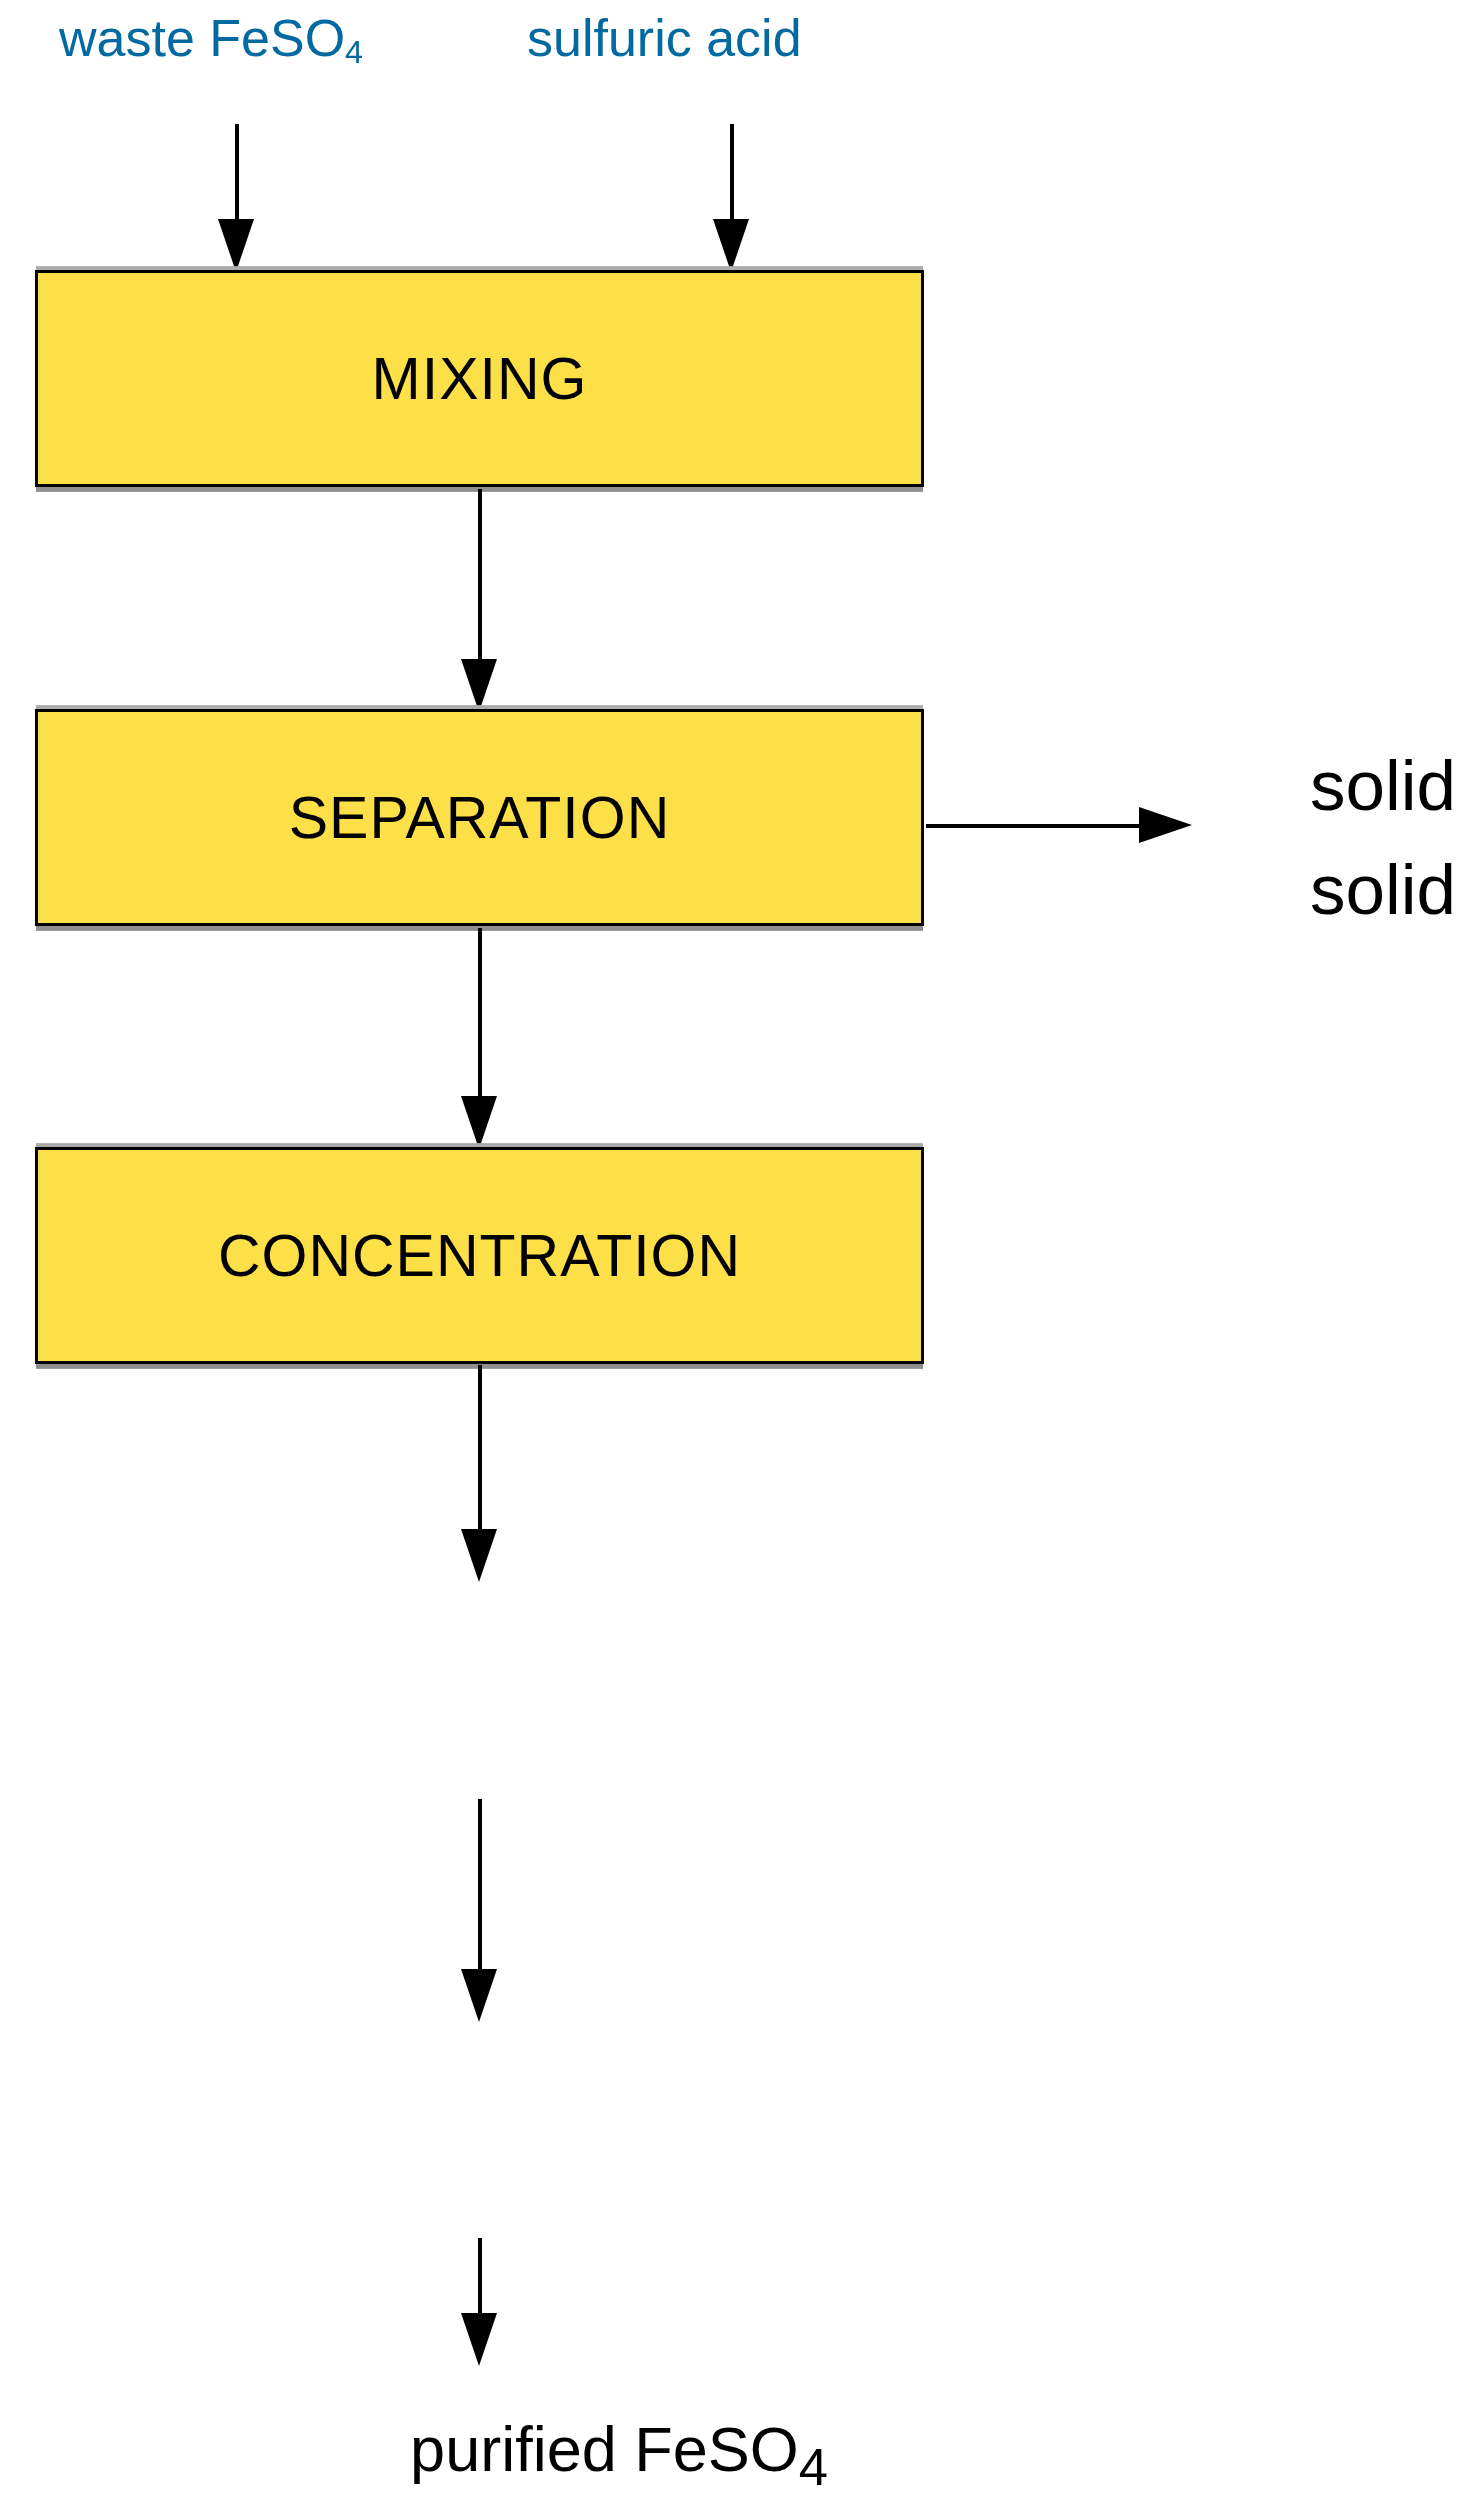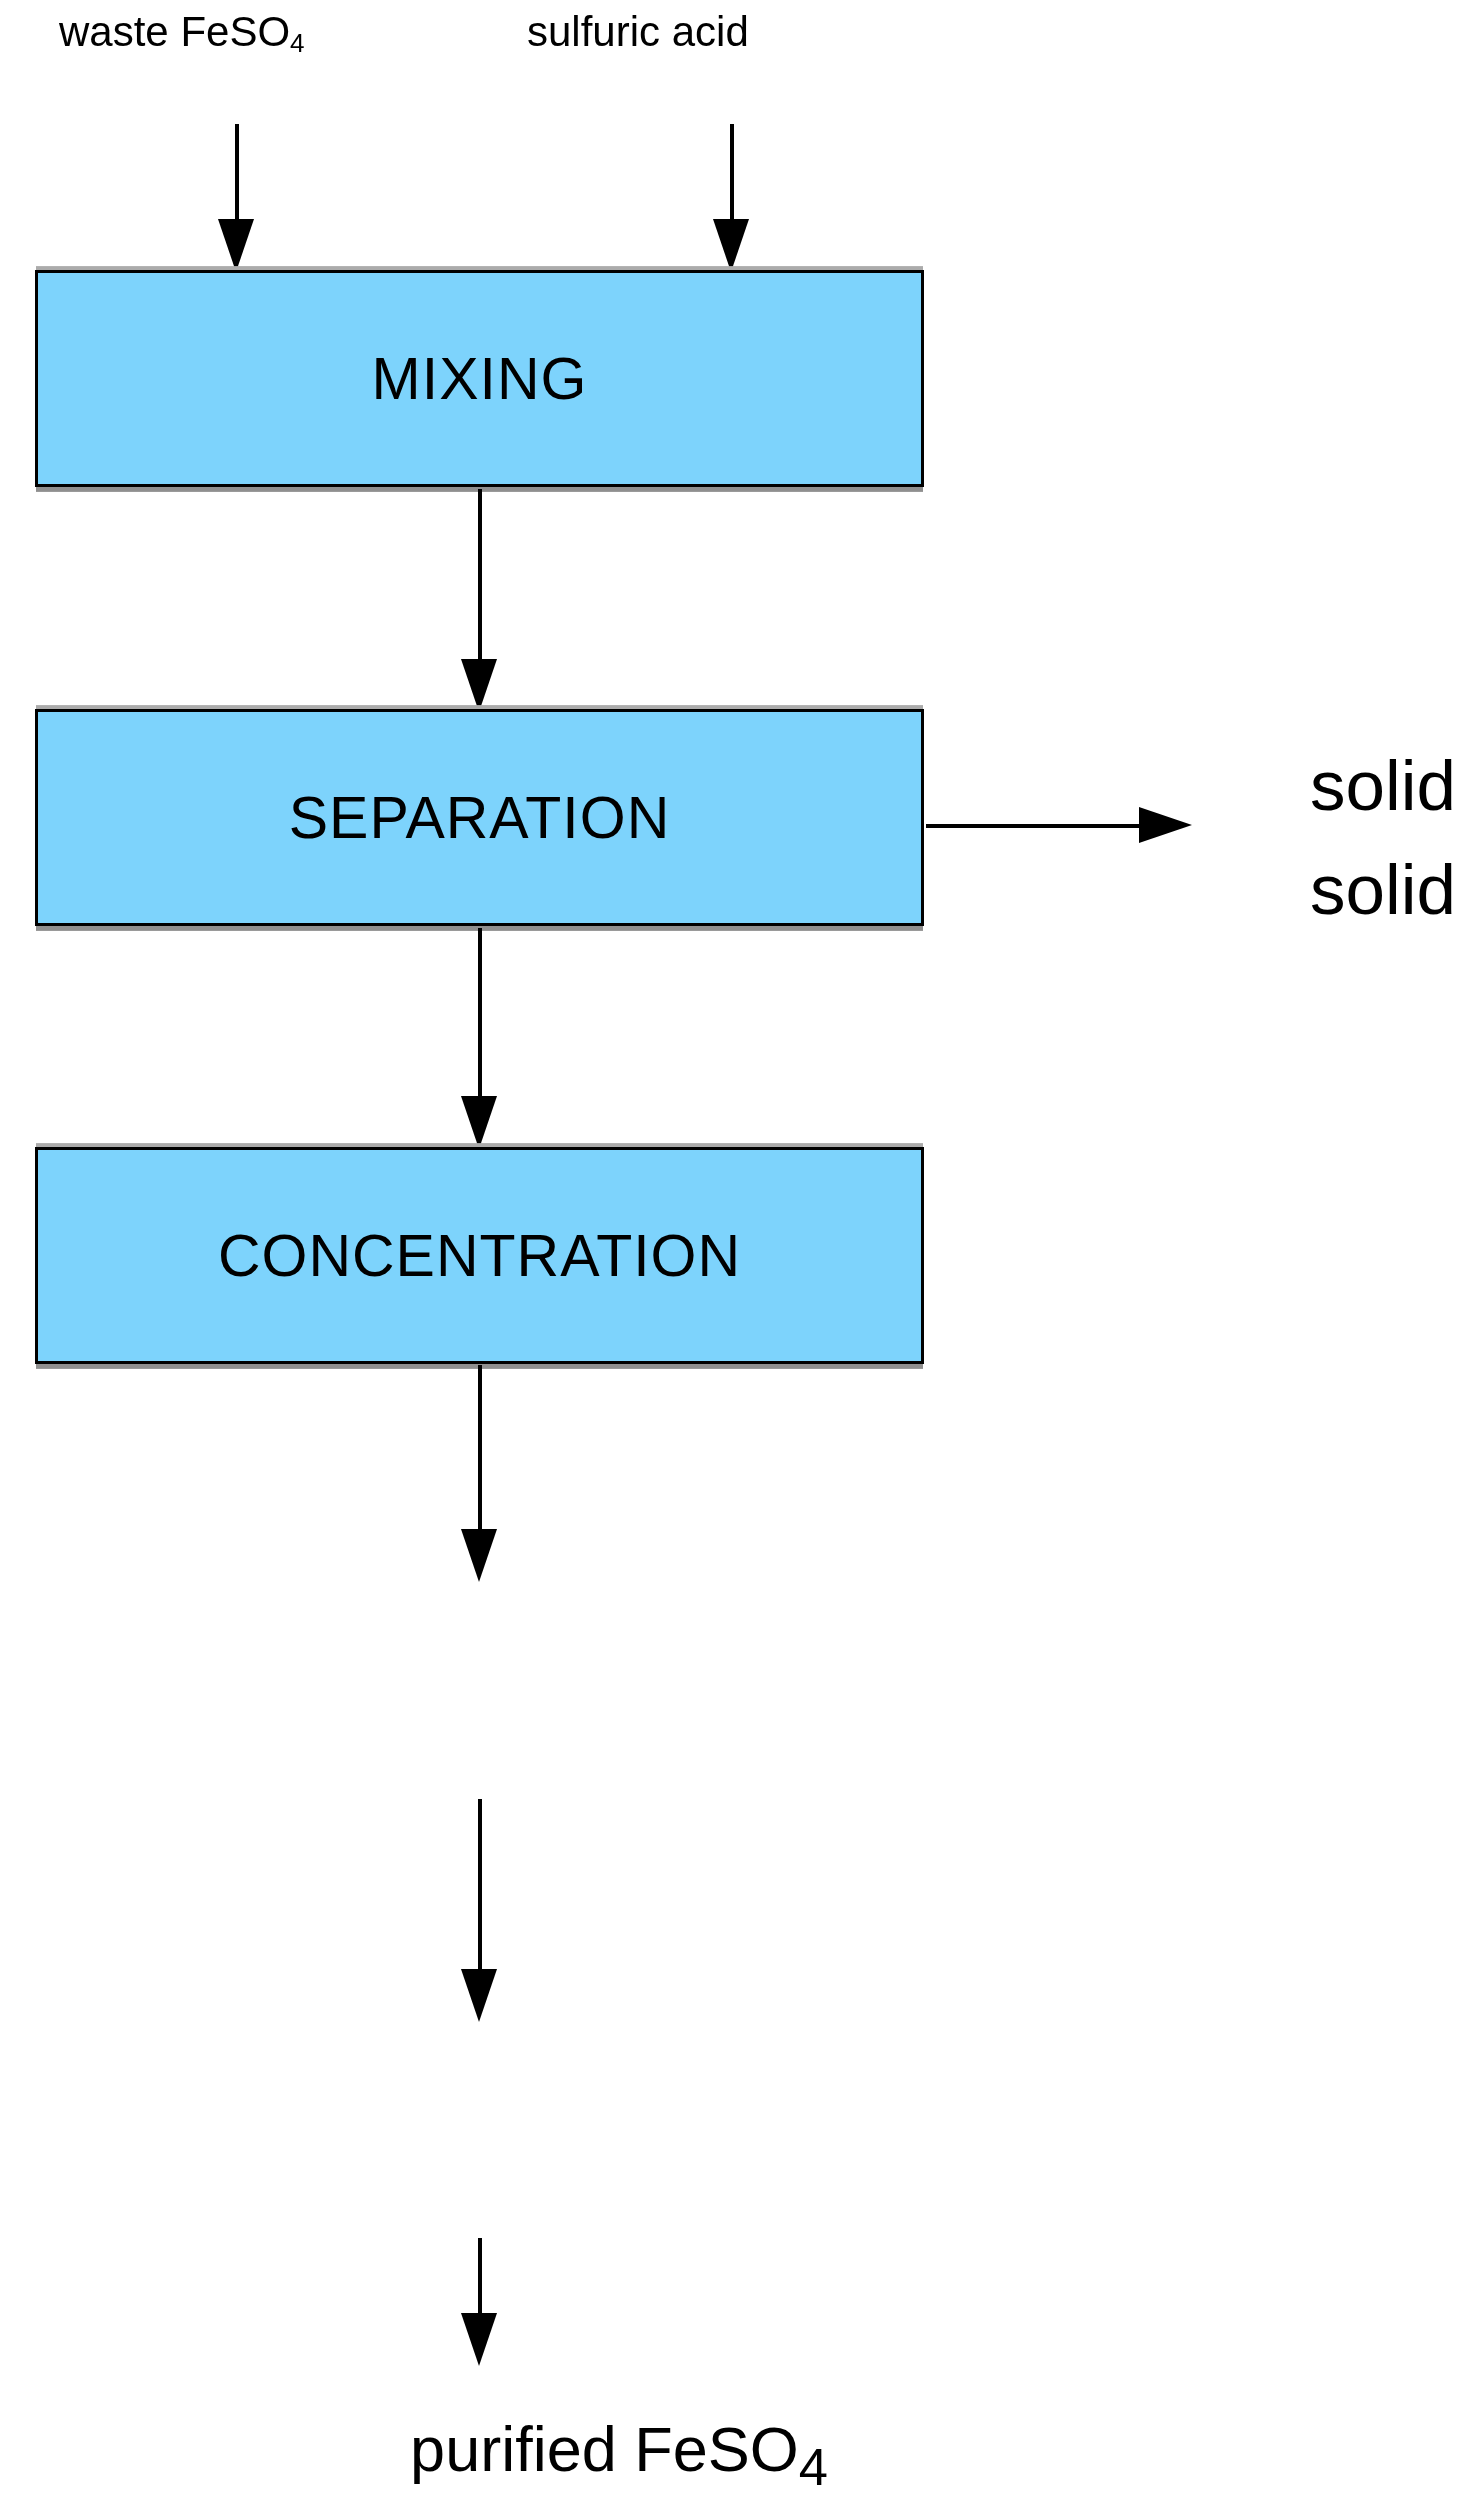--- a/index.html
+++ b/index.html
@@ -7,36 +7,36 @@
   .canvas{
     position:relative;
     width:1470px;height:2515px;
     background:#ffffff;
     font-family:"Liberation Sans","DejaVu Sans",sans-serif;
     color:#000000;
     overflow:hidden;
   }
   .txt{
     position:absolute;
-    font-size:42px;
+    font-size:52px;
     line-height:1.25;
     white-space:nowrap;
-    color:#000000;
+    color:#0369a1;
   }
   .txt sub{
     font-size:0.62em;
     vertical-align:-0.22em;
     line-height:0;
   }
   .pbox{
     position:absolute;
     left:35px;width:889px;height:217px;
     box-sizing:border-box;
     border:3.9px solid #000000;
-    background:#7dd3fc;
+    background:#fde047;
     box-shadow:0 5.9px 0 -1px #8f8f8f, 0 -4.9px 0 -1px #ababab;
     display:flex;align-items:center;justify-content:center;
   }
   .pbox .plabel{
     font-size:59px;
     letter-spacing:1px;
     white-space:nowrap;
   }
   
   .varrow{position:absolute;width:37px;}

